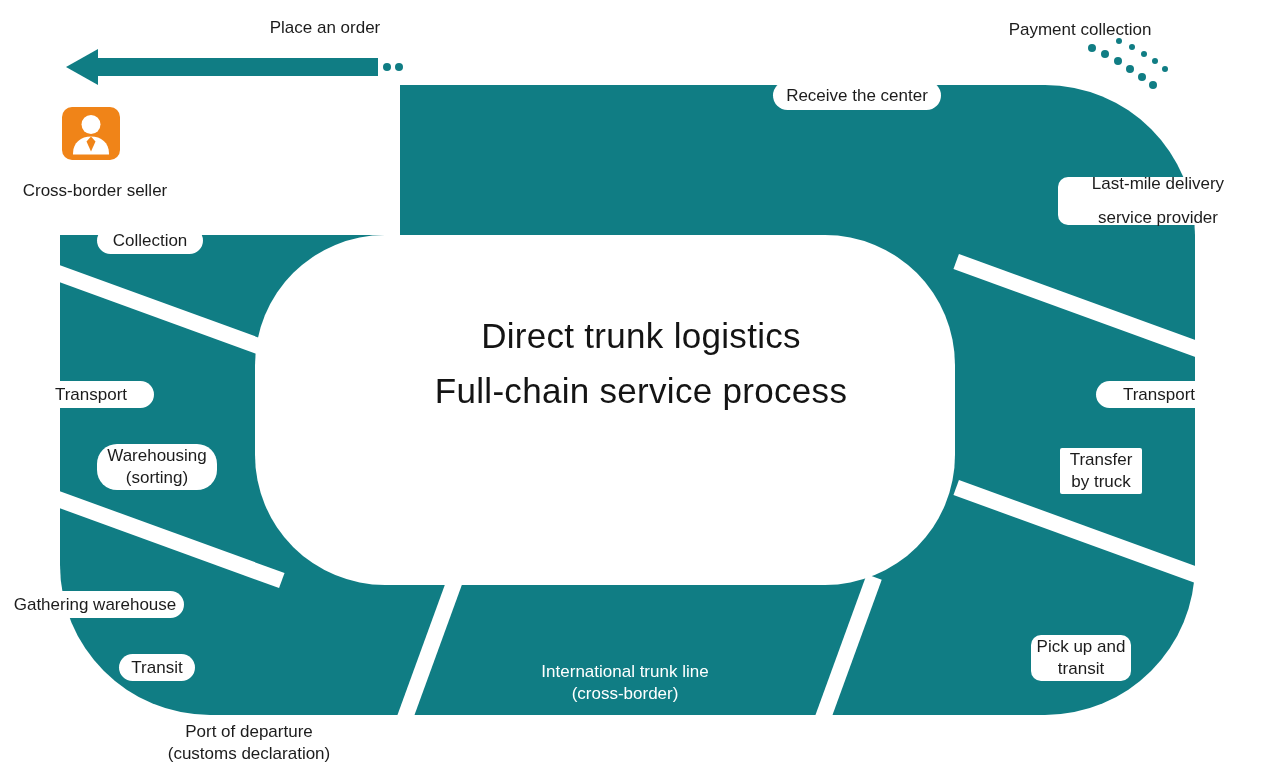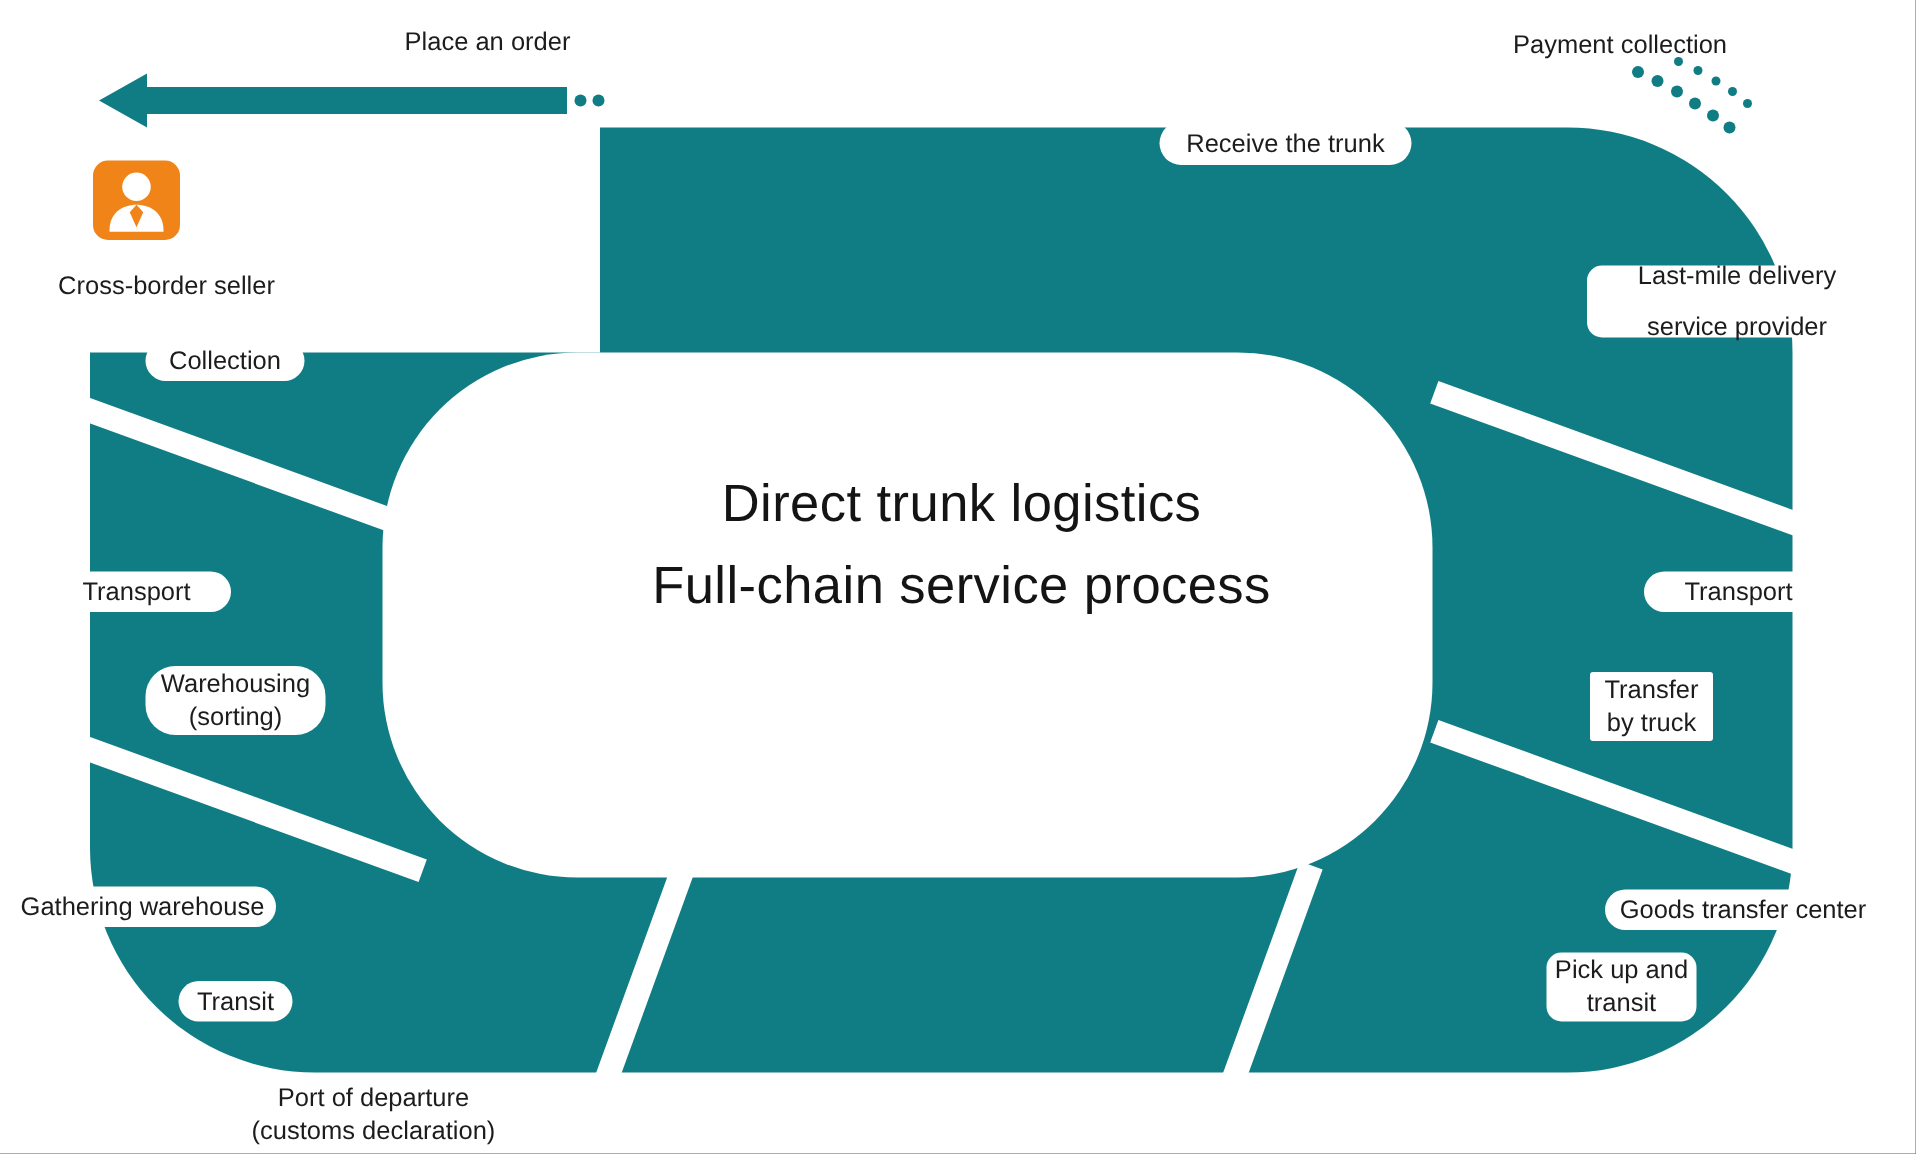--- a/index.html
+++ b/index.html
@@ -103,26 +103,30 @@
       <path d="M11 46 c0-11 8-17 18-17 s18 6 18 17 v1 H11 z" fill="#ffffff"></path>
       <path d="M29 29 l4.5 5 -4.5 10 -4.5-10 z" fill="#F08418"></path>
     </svg>
   </div>
 
   <div class="abs title">
     <div>Direct trunk logistics</div>
     <div>Full-chain service process</div>
   </div>
 
+  <div class="abs trunk">
+    <span>International trunk line</span>
+    <span>(cross-border)</span>
+  </div>
 
   <div class="lbl" style="left:248px;top:17px;width:154px;">Place an order</div>
   <div class="lbl" style="left:996px;top:19px;width:168px;">Payment collection</div>
-  <div class="lbl plate" style="left:773px;top:81px;width:168px;height:29px;border-radius:15px;">Receive the trunk</div>
+  <div class="lbl plate" style="left:773px;top:81px;width:168px;height:29px;border-radius:15px;">Receive the center</div>
 
-  <div class="lbl" style="left:18px;top:180px;width:186px;">Cross-border seller</div>
+  <div class="lbl" style="left:2px;top:180px;width:186px;">Cross-border seller</div>
   <div class="lbl plate" style="left:97px;top:227px;width:106px;height:27px;border-radius:14px;">Collection</div>
   <div class="lbl plate" style="left:28px;top:381px;width:126px;height:27px;border-radius:14px;">Transport</div>
   <div class="lbl plate" style="left:97px;top:444px;width:120px;height:46px;border-radius:20px;">
     <span>Warehousing</span>
     <span>(sorting)</span>
   </div>
   <div class="lbl plate" style="left:6px;top:591px;width:178px;height:27px;border-radius:14px;">Gathering warehouse</div>
   <div class="lbl plate" style="left:119px;top:654px;width:76px;height:27px;border-radius:14px;">Transit</div>
   <div class="lbl" style="left:138px;top:721px;width:222px;">
     <span>Port of departure</span>
@@ -131,19 +135,18 @@
 
   <div class="lbl plate" style="left:1058px;top:177px;width:200px;height:48px;border-radius:10px;gap:12px;">
     <span>Last-mile delivery</span>
     <span>service provider</span>
   </div>
   <div class="lbl plate" style="left:1096px;top:381px;width:126px;height:27px;border-radius:14px;">Transport</div>
   <div class="lbl plate" style="left:1060px;top:448px;width:82px;height:46px;border-radius:2px;">
     <span>Transfer</span>
     <span>by truck</span>
   </div>
-  <div class="lbl plate" style="left:1070px;top:593px;width:184px;height:27px;border-radius:14px;">Goods transfer center</div>
   <div class="lbl plate" style="left:1031px;top:635px;width:100px;height:46px;border-radius:10px;">
     <span>Pick up and</span>
     <span>transit</span>
   </div>
 
 </div>
 
 </body></html>

